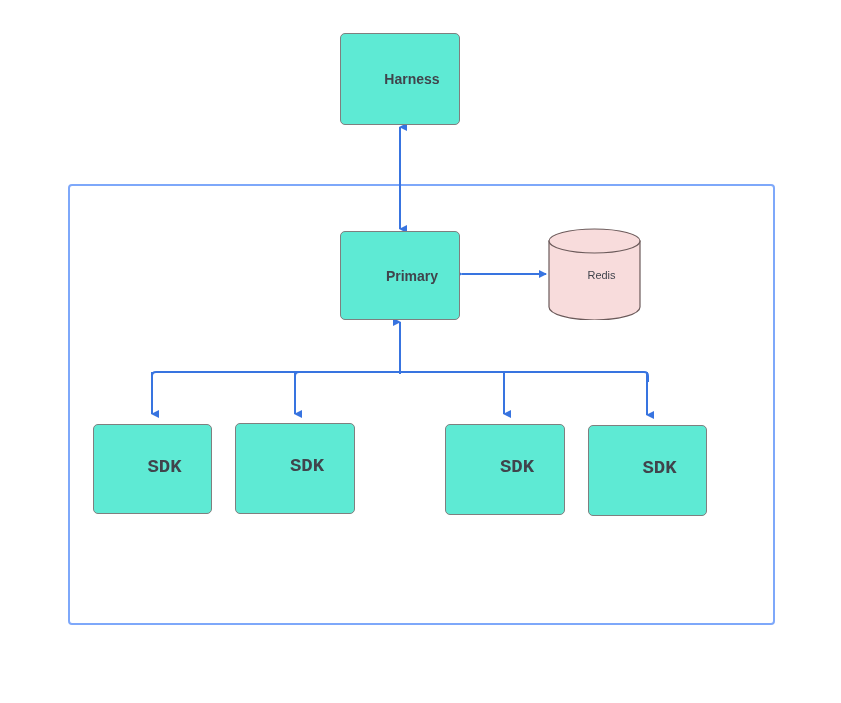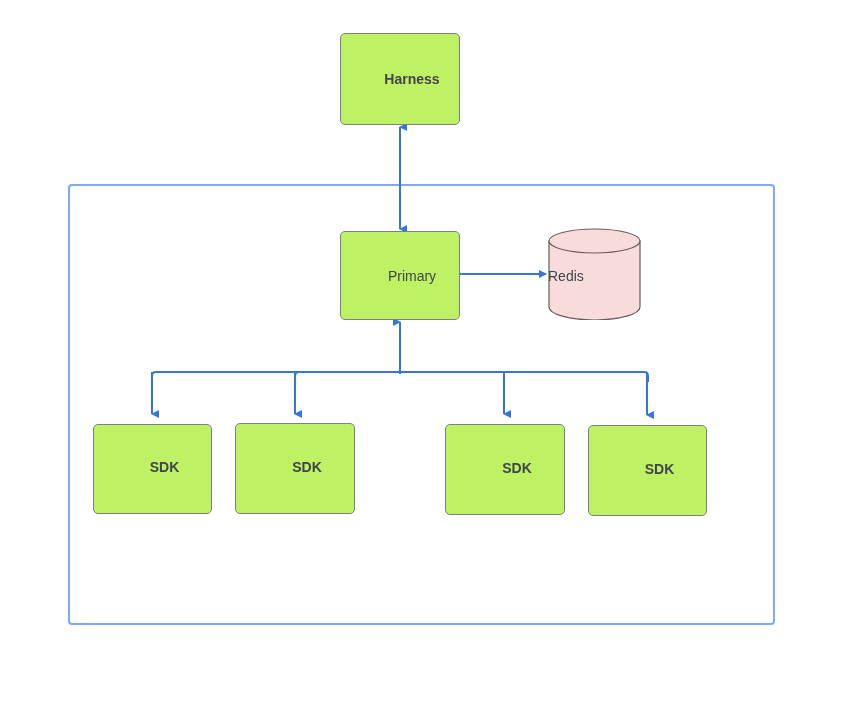--- a/index.html
+++ b/index.html
@@ -30,57 +30,57 @@
     overflow: visible;
   }
   .node {
     position: absolute;
     box-sizing: border-box;
     display: flex;
     align-items: center;
     justify-content: center;
   }
   .box {
-    background: #bef264;
+    background: #5eead4;
     border: 1px solid #7f7f7f;
     border-radius: 5px;
     padding-left: 24px;
   }
   .box-label {
     color: #40444c;
     text-align: center;
     line-height: 1;
     white-space: nowrap;
   }
   .label-bold { font-weight: bold; }
-  .label-regular { font-weight: normal; }
+  .label-regular { font-weight: bold; }
 
   #node-harness { left: 340px; top: 33px; width: 120px; height: 92px; }
   #node-harness .box-label { font-size: 14px; }
 
   #node-primary { left: 340px; top: 231px; width: 120px; height: 89px; }
   #node-primary .box-label { font-size: 14px; }
 
   #node-sdk-1 { left: 93px;  top: 424px; width: 119px; height: 90px; }
   #node-sdk-2 { left: 235px; top: 423px; width: 120px; height: 91px; }
   #node-sdk-3 { left: 445px; top: 424px; width: 120px; height: 91px; }
   #node-sdk-4 { left: 588px; top: 425px; width: 119px; height: 91px; }
-  .sdk .box-label { font-size: 14px; position: relative; top: -2px; }
+  .sdk .box-label { font-size: 19px; position: relative; top: -2px; font-family: Liberation Mono, monospace; }
 
   #node-redis {
     left: 548px; top: 228px; width: 93px; height: 92px;
   }
   #node-redis .cyl-label {
     position: absolute;
-    left: 0; right: 0;
+    left: 14px; right: 0;
     top: 50%;
     transform: translateY(-40%);
-    text-align: left;
+    text-align: center;
     color: #40444c;
-    font-size: 14px;
+    font-size: 11px;
   }
 
   #container-cloud {
     position: absolute;
     left: 68px; top: 184px;
     width: 707px; height: 441px;
     box-sizing: border-box;
     border: 2px solid #7ea8fa;
     border-radius: 4px;
     background: transparent;

